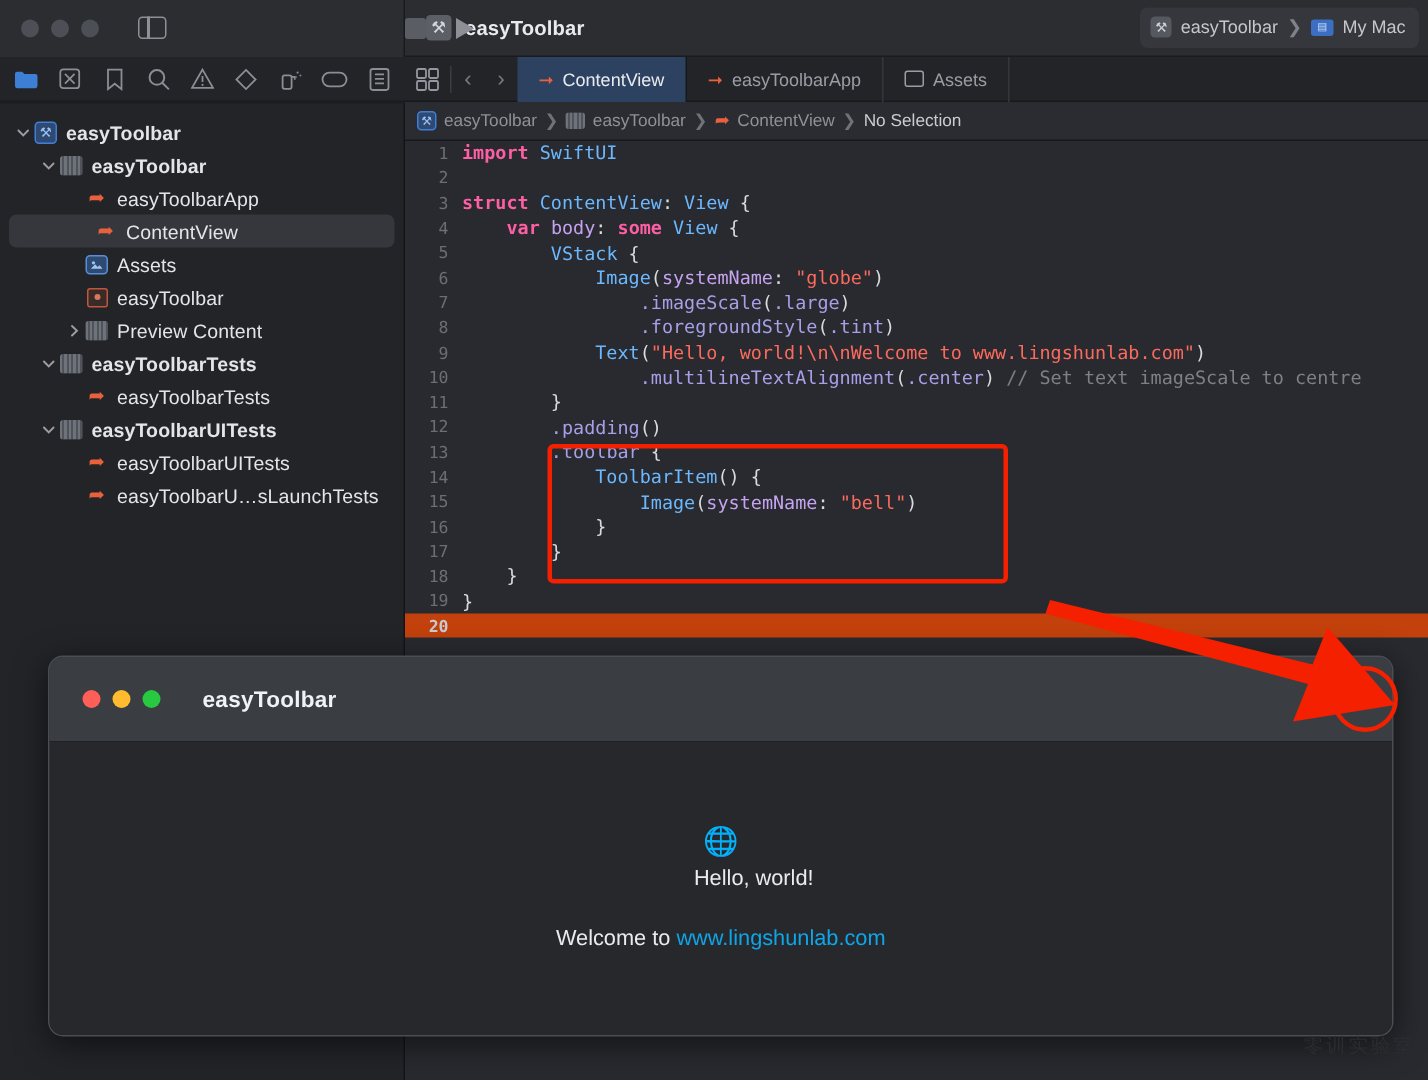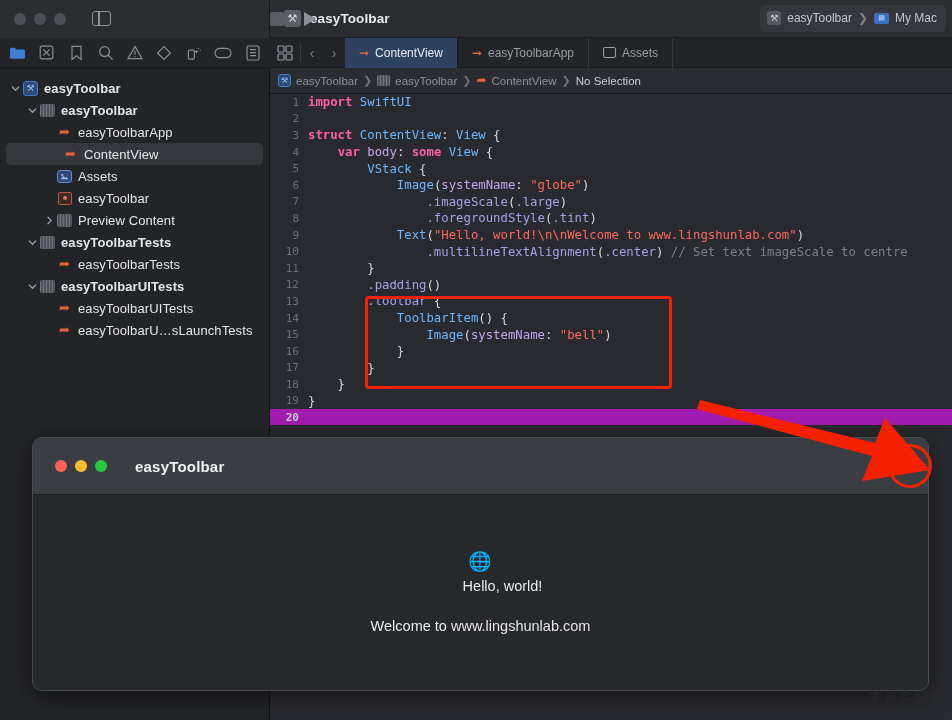--- a/index.html
+++ b/index.html
@@ -85,21 +85,21 @@
 
   .crumbbar{ height:26px; background:#2b2c31; display:flex; align-items:center; gap:5px;
       padding:0 0 0 8px; border-bottom:1px solid #17181b; font-size:11.5px; color:#8e9198;}
   .crumbbar .cicon{ display:flex; align-items:center; }
   .crumbbar .carat{ color:#6f7279; font-size:11px; }
   .crumbbar .cur{ color:#c9ccd2; }
 
   .code { position:relative; height:331px; background:#292a2f; overflow:hidden;
       font-family:"DejaVu Sans Mono", monospace; font-size:12.3px; }
   .cline { height:16.6px; display:flex; align-items:center; white-space:pre; }
-  .cline.active { background:#a21caf; }
+  .cline.active { background:#c2410c; }
   .gut { width:38px; text-align:right; padding-right:9px; color:#6b6e75; font-size:11px;
       flex:none; user-select:none; }
   .gut.on { color:#c8cbd1; font-weight:bold; }
   .ctxt { color:#d8dade; }
 
   .k-pink   { color:#fc5fa3; font-weight:bold; }
   .k-type   { color:#6bb8ff; }
   .k-str    { color:#fc6a5d; }
   .k-meth   { color:#a6a0e8; }
   .k-prop   { color:#c5a3ef; }
@@ -118,21 +118,21 @@
   .pl{ width:12px;height:12px;border-radius:50%; }
   .pl.r{background:#ff5f57;} .pl.y{background:#febc2e;} .pl.g{background:#28c840;}
   .pv-name{ margin-left:28px; font-size:15px; font-weight:bold; color:#f0f2f5; letter-spacing:0.2px;}
   .pv-bell{ position:absolute; right:26px; width:24px; height:24px;
       display:flex; align-items:center; justify-content:center; color:#c9ccd2; }
   .pv-body{ height:196px; display:flex; flex-direction:column; align-items:center;
       justify-content:center; background:#26282c; }
   .globe{ color:#3e9cf5; font-size:19px; line-height:1; }
   .hw{ font-size:14.5px; color:#e9ebef; margin-top:7px;padding-left:44px; }
   .wel{ font-size:14.5px; color:#e9ebef; margin-top:24px; }
-  .wel a{ color:#e5e5e5; text-decoration:none; }
+  .wel a{ color:#0ea5e9; text-decoration:none; }
 
   
   .bell-ring{ position:absolute; left:888px; top:444px; width:44px; height:44px;
       border:3.5px solid #f52000; border-radius:50%; pointer-events:none; }
   .arrow-svg{ position:absolute; left:0; top:0; width:952px; height:720px; pointer-events:none; }
   .wm{ position:absolute; right:8px; bottom:14px; font-size:13px; color:#2b2c30;
       letter-spacing:2px; }
 </style>
 </head>
 <body>

